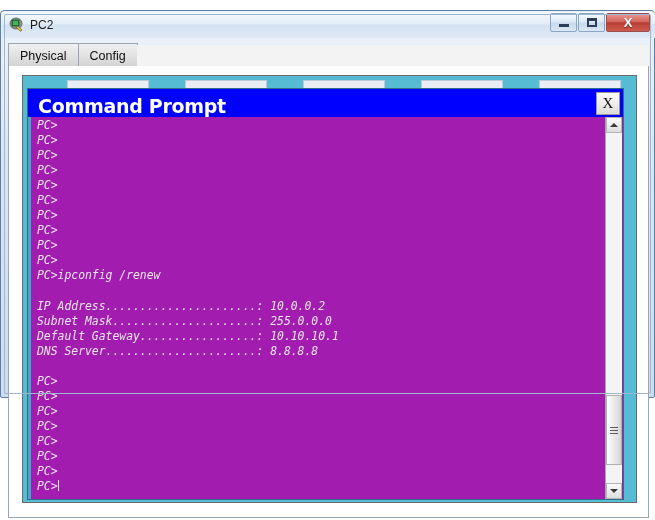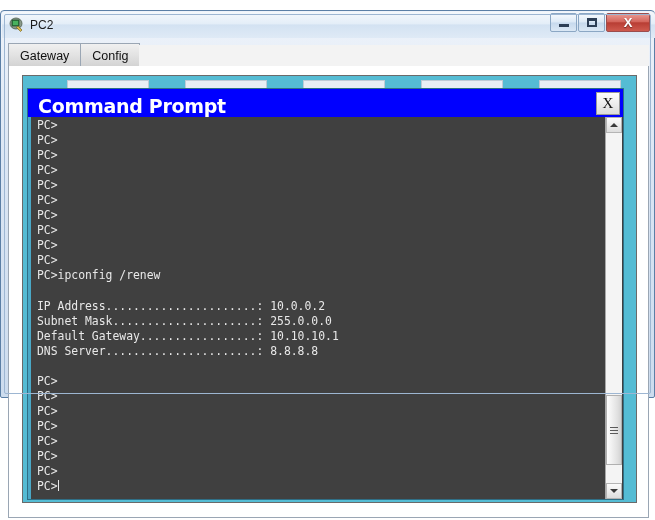--- a/index.html
+++ b/index.html
@@ -237,22 +237,23 @@
     font-family: "Liberation Serif", serif;
   }
 
   
   .cmd-body {
     position: absolute;
     left: 0;
     top: 28px;
     right: 0;
     bottom: 0;
-    background: #404040;
+    background: #a21caf;
     overflow: hidden;
+    font-style: italic;
   }
   .cmd-left-rail {
     position: absolute;
     left: 0; top: 0;
     width: 3px;
     height: 100%;
     background: #4aa8c6;
   }
   .term-lines {
     position: absolute;
@@ -364,21 +365,21 @@
         <span class="glyph-max"></span>
       </div>
       <div class="win-btn close">
         <span class="glyph-close">X</span>
       </div>
     </div>
   </div>
 
   <div class="tabstrip">
     <div class="tab">
-      <span>Gateway</span>
+      <span>Physical</span>
     </div>
     <div class="tab">
       <span>Config</span>
     </div>
     <div class="tab-filler"></div>
   </div>
 
   <div class="content-panel">
 
     <div class="desktop-area">

